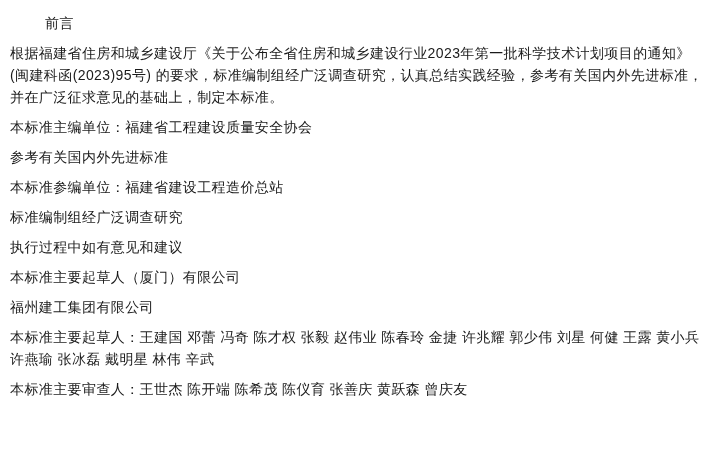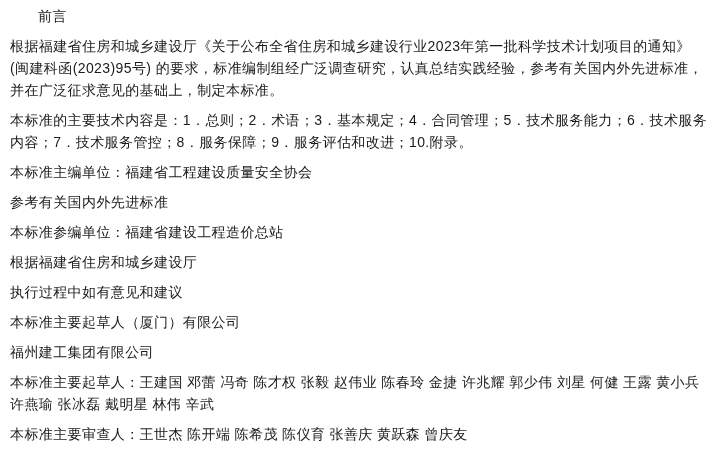--- a/index.html
+++ b/index.html
@@ -18,43 +18,42 @@
     height: 458px;
     padding: 5px 2px 0 2px;
     font-family: "Liberation Sans", "DejaVu Sans", sans-serif;
     font-size: 14px;
     line-height: 22px;
     letter-spacing: 0.4px;
     color: #1a1a1a;
     background: #ffffff;
   }
   .doc-title {
-    margin: 0;
+    margin: 7px;
     padding-left: 36px;
     font-size: 14px;
     font-weight: normal;
     line-height: 22px;
   }
   .doc-paragraph {
     margin: 8px;
     padding: 0;
     word-break: break-all;
     overflow-wrap: break-word;
     white-space: pre-wrap;
   }
 </style>
 </head>
 <body>
 
 <div class="doc-page">
   <h1 class="doc-title">前言</h1>
   <p class="doc-paragraph">根据福建省住房和城乡建设厅《关于公布全省住房和城乡建设行业2023年第一批科学技术计划项目的通知》(闽建科函(2023)95号) 的要求，标准编制组经广泛调查研究，认真总结实践经验，参考有关国内外先进标准，并在广泛征求意见的基础上，制定本标准。</p>
-  <p class="doc-paragraph">本标准的主要技术内容是：1．总则；2．术语；3．基本规定；4．合同管理；5．技术服务能力；6．技术服务内容；7．技术服务管控；8．服务保障；9．服务评估和改进；10.附录。</p>
   <p class="doc-paragraph">本标准主编单位：福建省工程建设质量安全协会</p>
   <p class="doc-paragraph">参考有关国内外先进标准</p>
   <p class="doc-paragraph">本标准参编单位：福建省建设工程造价总站</p>
-  <p class="doc-paragraph">根据福建省住房和城乡建设厅</p>
+  <p class="doc-paragraph">标准编制组经广泛调查研究</p>
   <p class="doc-paragraph">执行过程中如有意见和建议</p>
   <p class="doc-paragraph">本标准主要起草人（厦门）有限公司</p>
   <p class="doc-paragraph">福州建工集团有限公司</p>
   <p class="doc-paragraph">本标准主要起草人：王建国 邓蕾 冯奇 陈才权 张毅 赵伟业 陈春玲 金捷 许兆耀 郭少伟 刘星 何健 王露 黄小兵 许燕瑜 张冰磊 戴明星 林伟 辛武</p>
   <p class="doc-paragraph">本标准主要审查人：王世杰 陈开端 陈希茂 陈仪育 张善庆 黄跃森 曾庆友</p>
 </div>
 
 </body></html>

